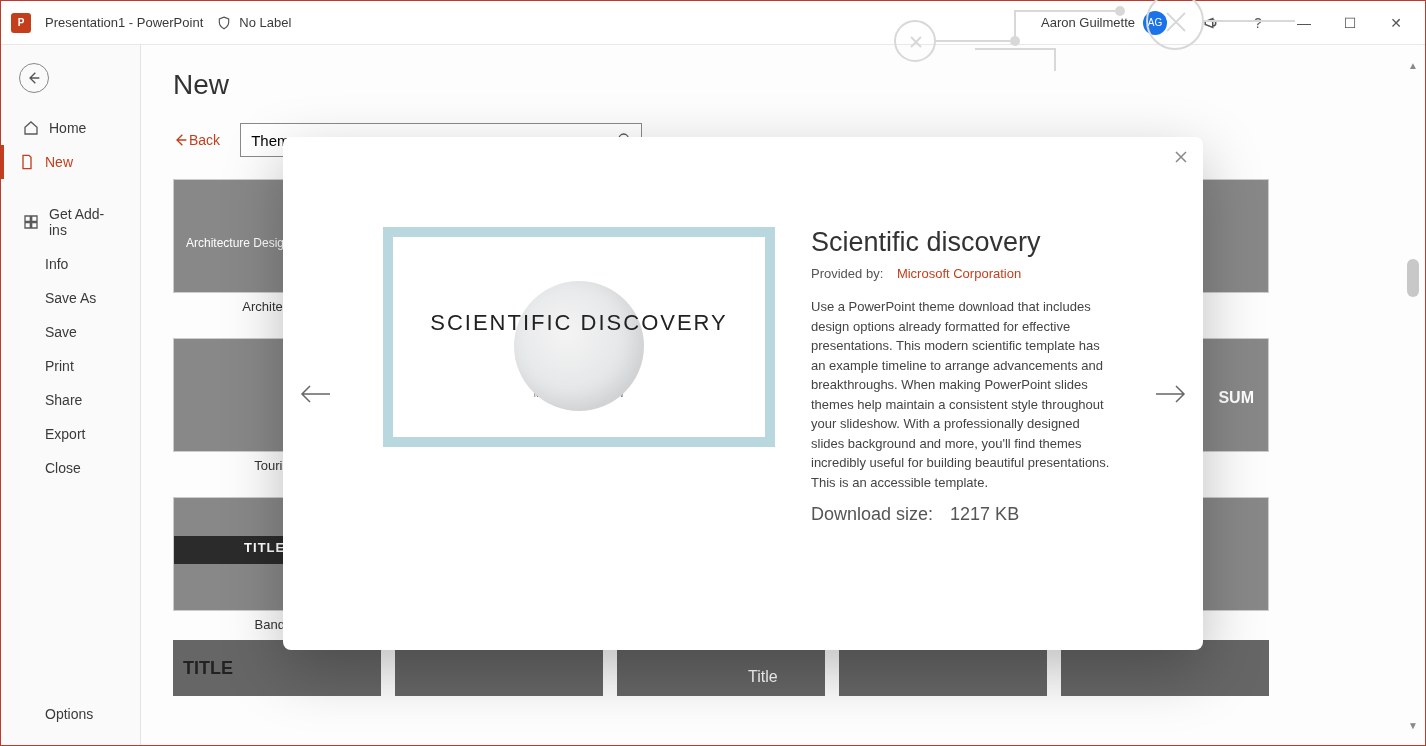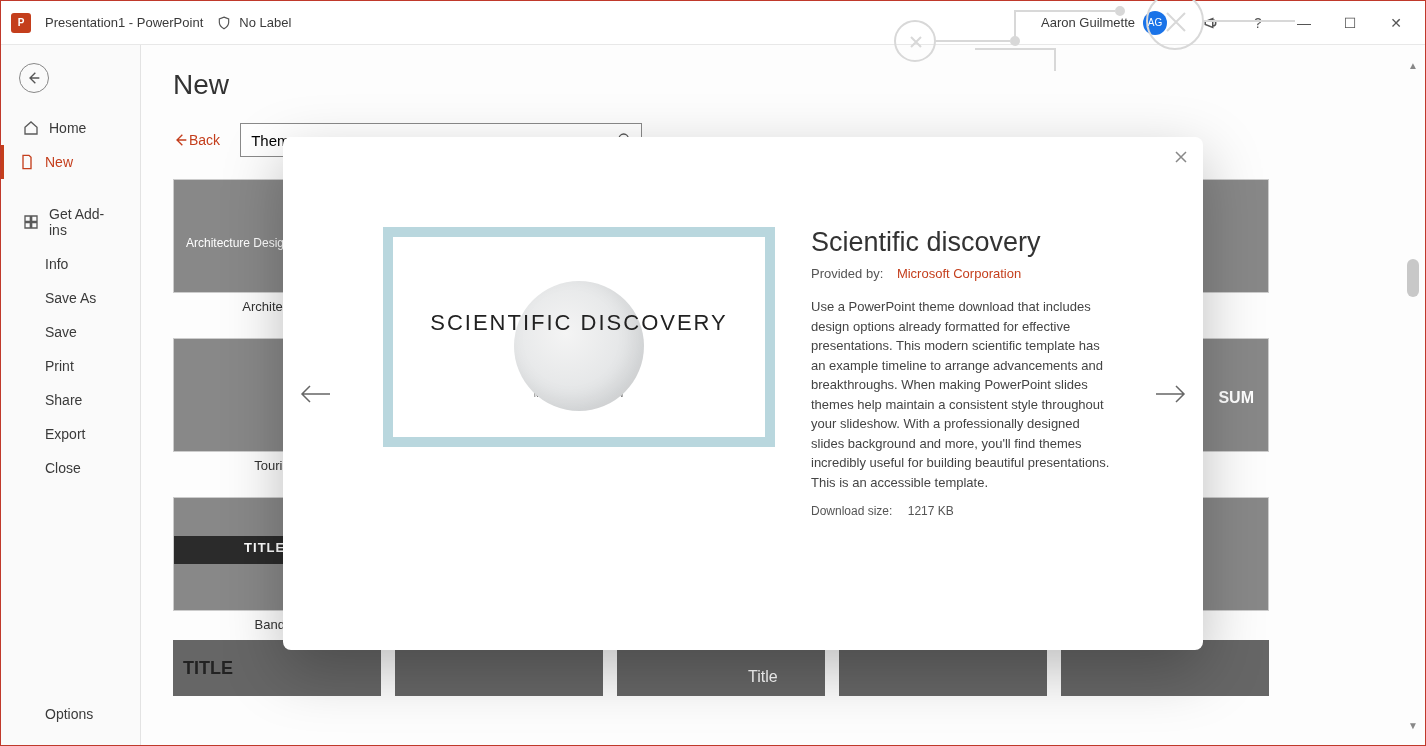--- a/index.html
+++ b/index.html
@@ -180,21 +180,21 @@
   }
   .modal .preview .pauthor {
     font-size: 9px; letter-spacing: 1px; color: #666; margin-top: 8px;
   }
   .modal .detail { flex: 1; }
   .modal .detail h2 { font-size: 27px; font-weight: 400; color: #333; }
   .modal .detail .provided { margin-top: 8px; font-size: 13px; }
   .modal .detail .provided .lbl { color: #555; margin-right: 10px; }
   .modal .detail .provided .lnk { color: #c43e1c; cursor: pointer; }
   .modal .detail .desc { margin-top: 16px; font-size: 13px; line-height: 1.5; color: #444; }
-  .modal .detail .dlsize { margin-top: 12px; font-size: 12px; color: #555; }
+  .modal .detail .dlsize { margin-top: 12px; font-size: 18px; color: #555; }
   .modal .detail .dlsize .val { margin-left: 12px; }
   .modal .create-btn {
     margin-top: 24px;
     width: 82px; height: 82px; background: #b8472a; color: #fff;
     display: flex; flex-direction: column; align-items: center; justify-content: center;
     gap: 8px; font-size: 13px; cursor: pointer;
   }
 
   
   .thumb-arch { background: #8b8f6c; }

